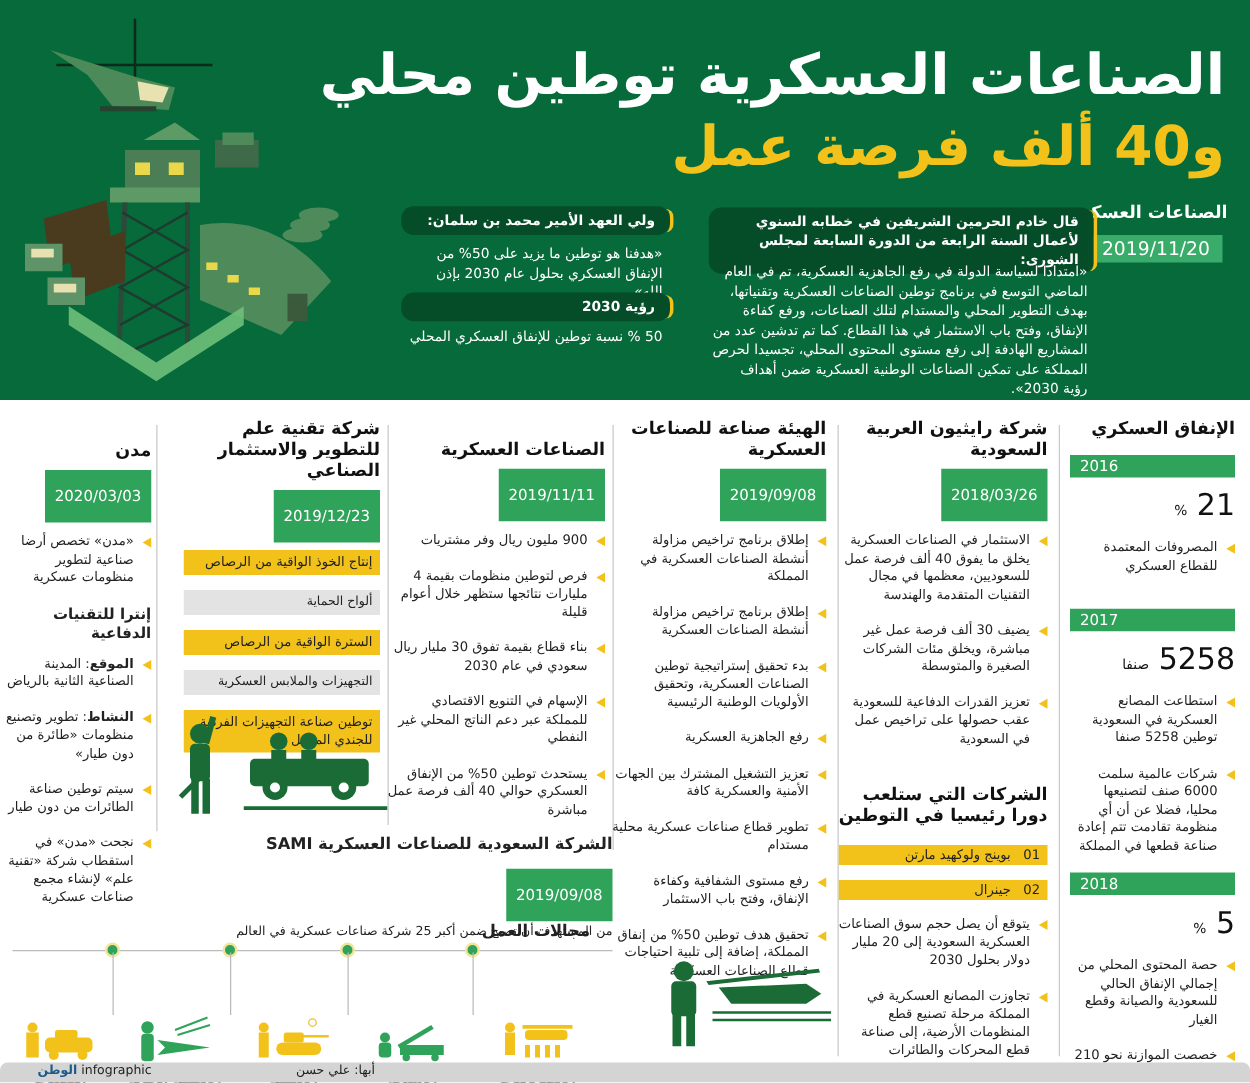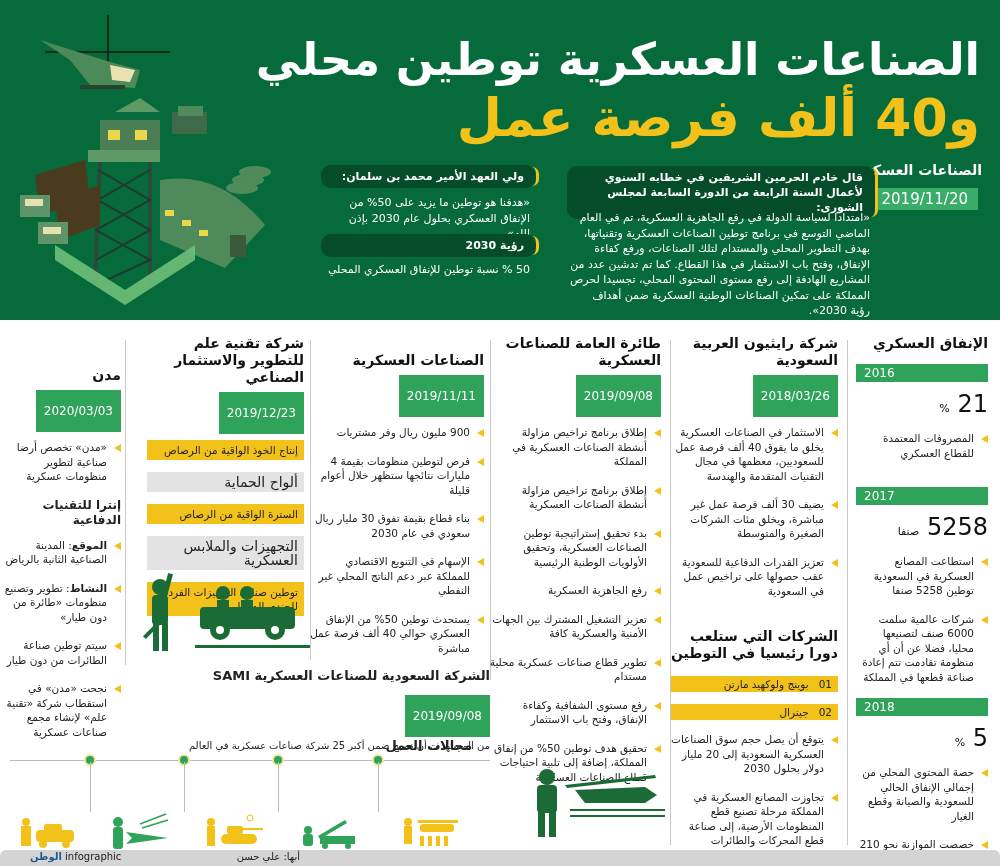--- a/index.html
+++ b/index.html
@@ -2,21 +2,21 @@
 <html lang="ar" dir="rtl"><head>
 <meta charset="utf-8">
 <style>
   * { box-sizing: border-box; margin: 0; padding: 0; }
   html, body { width: 1000px; height: 866px; overflow: hidden; background: #ffffff; }
   body { font-family: "DejaVu Sans", sans-serif; color: #222; position: relative; direction: rtl; }
 
   
   .header { position: absolute; left: 0; top: 0; width: 1000px; height: 320px; background: #066a3a; }
   .title1 { position: absolute; right: 20px; top: 30px; color: #fff; font-family: "DejaVu Sans", sans-serif; font-weight: bold; font-size: 45px; line-height: 60px; white-space: nowrap; }
-  .title2 { position: absolute; right: 20px; top: 88px; color: #f2c21b; font-family: "DejaVu Sans", sans-serif; font-weight: bold; font-size: 52px; line-height: 60px; white-space: nowrap; }
+  .title2 { position: absolute; right: 20px; top: 88px; color: #f2c21b; font-family: "DejaVu Sans", sans-serif; font-weight: bold; font-size: 44px; line-height: 60px; white-space: nowrap; }
 
   .illus { position: absolute; left: 0; top: 0; width: 300px; height: 320px; }
 
   .h-sec-title { position: absolute; right: 18px; top: 162px; color: #fff; font-weight: bold; font-size: 14px; }
   .h-date { position: absolute; right: 22px; top: 188px; background: #3aac6a; color: #fff; font-size: 15px; padding: 2px 10px; direction: ltr; }
 
   .quote-bar { position: absolute; background: #054d29; border-radius: 10px; color: #fff; font-weight: bold; font-size: 11px; line-height: 15px; padding: 4px 12px 4px 8px; }
   .quote-bar::after { content: ""; position: absolute; right: -3px; top: 2px; bottom: 2px; width: 4px; border-right: 3px solid #f2c21b; border-radius: 0 10px 10px 0; }
   .qb-king { right: 125px; top: 166px; width: 308px; }
   .qb-crown { right: 464px; top: 165px; width: 215px; }
@@ -36,21 +36,21 @@
   .blist li { position: relative; font-size: 10.5px; line-height: 14.5px; padding-right: 14px; margin-bottom: 14px; text-align: right; color: #222; }
   .blist li::before { content: ""; position: absolute; right: 0; top: 4px; border-top: 4px solid transparent; border-bottom: 4px solid transparent; border-right: 7px solid #f2c21b; }
   .vline { position: absolute; top: 340px; width: 1px; background: #c9c9c9; }
 
   .spend-block { text-align: right; }
   .year-bar { background: #2fa35a; color: #fff; font-size: 12px; padding: 2px 8px; text-align: left; direction: ltr; margin: 6px 0 8px 0; }
   .big-num { font-size: 24px; color: #111; text-align: right; line-height: 28px; }
   .big-num small { font-size: 11px; }
 
   .yellow-box { background: #f2c21b; font-size: 10.5px; line-height: 14px; padding: 3px 6px; text-align: right; margin-bottom: 12px; }
-  .gray-box { background: #e3e3e3; font-size: 14px; line-height: 14px; padding: 3px 6px; text-align: right; margin-bottom: 12px; }
+  .gray-box { background: #e3e3e3; font-size: 10px; line-height: 14px; padding: 3px 6px; text-align: right; margin-bottom: 12px; }
   .num-box { background: #f2c21b; font-size: 10.5px; padding: 2px 6px; margin-bottom: 12px; display: flex; gap: 10px; }
 
   .sub-title { font-weight: bold; font-size: 12px; line-height: 15px; margin: 6px 0 10px 0; text-align: right; }
 
   .sami { position: absolute; right: 510px; top: 668px; width: 300px; text-align: right; }
   .sami-title { font-weight: bold; font-size: 13px; }
   .sami-text { font-size: 10px; margin-top: 3px; white-space: nowrap; }
   .fields-title { position: absolute; right: 528px; top: 738px; font-weight: bold; font-size: 13px; }
   .fields-line { position: absolute; left: 10px; right: 510px; top: 760px; height: 1px; background: #bbb; }
   .field { position: absolute; top: 812px; width: 80px; text-align: center; font-size: 10.5px; line-height: 14px; font-weight: bold; }
@@ -185,21 +185,21 @@
         <span>جينرال</span>
       </div>
   </div>
   <ul class="blist">
     <li>يتوقع أن يصل حجم سوق الصناعات العسكرية السعودية إلى 20 مليار دولار بحلول 2030</li>
     <li>تجاوزت المصانع العسكرية في المملكة مرحلة تصنيع قطع المنظومات الأرضية، إلى صناعة قطع المحركات والطائرات</li>
   </ul>
 </div>
 
 <div class="col" style="right:335px;width:180px">
-  <div class="col-title">طائرة العامة للصناعات العسكرية</div>
+  <div class="col-title">الهيئة صناعة للصناعات العسكرية</div>
   <div class="date-row"><span class="green-tag">2019/09/08</span></div>
   <ul class="blist">
     <li>إطلاق برنامج تراخيص مزاولة أنشطة الصناعات العسكرية في المملكة</li>
     <li>إطلاق برنامج تراخيص مزاولة أنشطة الصناعات العسكرية</li>
     <li>بدء تحقيق إستراتيجية توطين الصناعات العسكرية، وتحقيق الأولويات الوطنية الرئيسية</li>
     <li>رفع الجاهزية العسكرية</li>
     <li>تعزيز التشغيل المشترك بين الجهات الأمنية والعسكرية كافة</li>
     <li>تطوير قطاع صناعات عسكرية محلية مستدام</li>
     <li>رفع مستوى الشفافية وكفاءة الإنفاق، وفتح باب الاستثمار</li>
     <li>تحقيق هدف توطين 50% من إنفاق المملكة، إضافة إلى تلبية احتياجات قطاع الصناعات العسكرية</li>
@@ -245,21 +245,21 @@
     <circle cx="112" cy="28" r="7"></circle>
     <rect x="82" y="35" width="12" height="10"></rect>
     <rect x="106" y="35" width="12" height="10"></rect>
     <rect x="60" y="80" width="115" height="3"></rect>
   </g>
   <circle cx="85" cy="65" r="4" fill="#fff"></circle>
   <circle cx="140" cy="65" r="4" fill="#fff"></circle>
 </svg>
 
 <div class="col" style="right:875px;width:125px">
-  <div class="col-title" style="margin-top:32px">مدن</div>
+  <div class="col-title" style="margin-top:18px">مدن</div>
   <div class="date-row"><span class="green-tag">2020/03/03</span></div>
   <ul class="blist">
     <li>«مدن» تخصص أرضا صناعية لتطوير منظومات عسكرية</li>
   </ul>
   <div class="sub-title">إنترا للتقنيات الدفاعية</div>
   <ul class="blist">
     <li><b>الموقع</b><span>: المدينة الصناعية الثانية بالرياض</span></li>
     <li><b>النشاط</b><span>: تطوير وتصنيع منظومات «طائرة من دون طيار»</span></li>
     <li>سيتم توطين صناعة الطائرات من دون طيار</li>
     <li>نجحت «مدن» في استقطاب شركة «تقنية علم» لإنشاء مجمع صناعات عسكرية</li>

